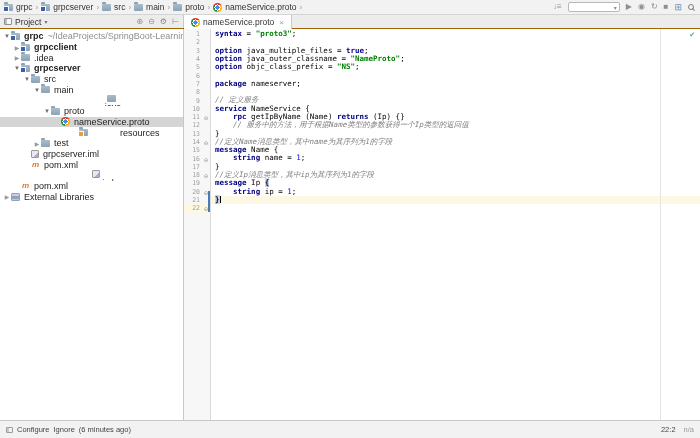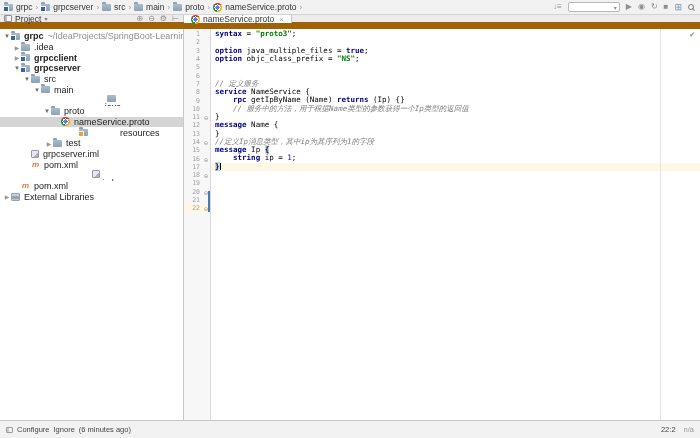--- a/index.html
+++ b/index.html
@@ -17,21 +17,21 @@
   .ticon { color:#8f8f8f; font-size:8px; line-height:1; }
   .ticon.win { color:#6f93bd; font-size:9px; }
   .combo { width:52px; height:10px; background:#fff; border:1px solid #b8b8b8; border-radius:2px;
     display:inline-flex; align-items:center; justify-content:flex-end; padding-right:2px; }
   .combo-caret { color:#8f8f8f; font-size:6px; }
   .mag { width:6px; height:6px; border:1px solid #7f7f7f; border-radius:50%; position:relative; display:inline-block; }
   .mag::after { content:""; position:absolute; width:3px; height:1px; background:#7f7f7f;
     transform:rotate(45deg); right:-2px; bottom:-1px; }
 
   
-  .row2 { height:14px; background:#ececec; border-bottom:7px solid #a16207; display:flex; flex:none; }
+  .row2 { height:14px; background:#ececec; border-bottom:1px solid #a16207; display:flex; flex:none; }
   .proj-header { width:184px; flex:none; border-right:1px solid #c8c8c8;
     display:flex; align-items:center; padding:0 4px; gap:3px; }
   .pp-icon { width:8px; height:7px; border:1px solid #8f8f8f; border-radius:1px;
     background:linear-gradient(90deg,#aebdd0 35%, #f7f7f7 35%); flex:none; }
   .pp-title { font-size:8.5px; color:#333; }
   .pp-caret { color:#777; font-size:6px; }
   .pp-tools { margin-left:auto; display:flex; gap:5px; align-items:center; }
   .pp-tools span { color:#8a8a8a; font-size:8px; line-height:1; }
   .tab-bar { flex:1; display:flex; align-items:stretch; }
   .tab { display:flex; align-items:center; gap:3px; padding:0 7px; font-size:8.5px;
@@ -185,35 +185,35 @@
     <div class="project-panel">
       <div id="tree">
           <div class="t-row bold" style="padding-left: 3px;">
             <span class="t-arrow">▼</span>
             <span class="t-icon-wrap">
               <span class="ico ico-module"></span>
             </span>
             <span class="t-label">grpc</span>
             <span class="t-path">~/IdeaProjects/SpringBoot-Learning</span>
           </div>
+          <div class="t-row bold" style="padding-left: 13px;">
+            <span class="t-arrow right">▶</span>
+            <span class="t-icon-wrap">
+              <span class="ico ico-module"></span>
+            </span>
+            <span class="t-label">grpcclient</span>
+          </div>
           <div class="t-row" style="padding-left: 13px;">
             <span class="t-arrow right">▶</span>
             <span class="t-icon-wrap">
               <span class="ico ico-folder"></span>
             </span>
             <span class="t-label">.idea</span>
           </div>
           <div class="t-row bold" style="padding-left: 13px;">
-            <span class="t-arrow right">▶</span>
-            <span class="t-icon-wrap">
-              <span class="ico ico-module"></span>
-            </span>
-            <span class="t-label">grpcclient</span>
-          </div>
-          <div class="t-row bold" style="padding-left: 13px;">
             <span class="t-arrow">▼</span>
             <span class="t-icon-wrap">
               <span class="ico ico-module"></span>
             </span>
             <span class="t-label">grpcserver</span>
           </div>
           <div class="t-row" style="padding-left: 23px;">
             <span class="t-arrow">▼</span>
             <span class="t-icon-wrap">
               <span class="ico ico-folder"></span>
@@ -248,21 +248,21 @@
             </span>
             <span class="t-label">nameService.proto</span>
           </div>
           <div class="t-row" style="padding-left: 43px; gap: 28px;">
             <span class="t-arrow"></span>
             <span class="t-icon-wrap">
               <span class="ico ico-resources"></span>
             </span>
             <span class="t-label">resources</span>
           </div>
-          <div class="t-row" style="padding-left: 33px; margin-left: 12px;">
+          <div class="t-row" style="padding-left: 33px;">
             <span class="t-arrow right">▶</span>
             <span class="t-icon-wrap">
               <span class="ico ico-folder"></span>
             </span>
             <span class="t-label">test</span>
           </div>
           <div class="t-row" style="padding-left: 23px;">
             <span class="t-arrow"></span>
             <span class="t-icon-wrap">
               <span class="ico ico-iml"></span>
@@ -389,29 +389,33 @@
           <div class="g-row active">
             <span class="g-num">22</span>
             <span class="g-fold"><span class="fold-mark">⊖</span></span>
           </div>
         </div>
       <div class="code" id="code">
         <div class="margin-guide"></div>
       <div class="c-row"><span class="tok-k">syntax</span><span class="tok-p"> = </span><span class="tok-s">"proto3"</span><span class="tok-p">;</span></div>
           <div class="c-row"></div>
           <div class="c-row"><span class="tok-k">option</span><span class="tok-p"> java_multiple_files = </span><span class="tok-k">true</span><span class="tok-p">;</span></div>
+          <div class="c-row"><span class="tok-k">option</span><span class="tok-p"> java_outer_classname = </span><span class="tok-s">"NameProto"</span><span class="tok-p">;</span></div>
           <div class="c-row"><span class="tok-k">option</span><span class="tok-p"> objc_class_prefix = </span><span class="tok-s">"NS"</span><span class="tok-p">;</span></div>
           <div class="c-row"></div>
+          <div class="c-row"><span class="tok-k">package</span><span class="tok-p"> nameserver;</span></div>
           <div class="c-row"></div>
           <div class="c-row"><span class="tok-c">// 定义服务</span></div>
           <div class="c-row"><span class="tok-k">service</span><span class="tok-p"> NameService {</span></div>
           <div class="c-row"><span class="tok-p">    </span><span class="tok-k">rpc</span><span class="tok-p"> getIpByName (Name) </span><span class="tok-k">returns</span><span class="tok-p"> (Ip) {}</span></div>
           <div class="c-row"><span class="tok-c">    // 服务中的方法，用于根据Name类型的参数获得一个Ip类型的返回值</span></div>
           <div class="c-row"><span class="tok-p">}</span></div>
+          <div class="c-row"><span class="tok-c">//定义Name消息类型，其中name为其序列为1的字段</span></div>
           <div class="c-row"><span class="tok-k">message</span><span class="tok-p"> Name {</span></div>
+          <div class="c-row"><span class="tok-p">    </span><span class="tok-k">string</span><span class="tok-p"> name = </span><span class="tok-num">1</span><span class="tok-p">;</span></div>
           <div class="c-row"><span class="tok-p">}</span></div>
           <div class="c-row"><span class="tok-c">//定义Ip消息类型，其中ip为其序列为1的字段</span></div>
           <div class="c-row"><span class="tok-k">message</span><span class="tok-p"> Ip </span><span class="tok-b">{</span></div>
           <div class="c-row"><span class="tok-p">    </span><span class="tok-k">string</span><span class="tok-p"> ip = </span><span class="tok-num">1</span><span class="tok-p">;</span></div>
           <div class="c-row active"><span class="tok-b">}</span><span class="caret"></span></div>
         </div>
       <span class="ok-check">✔</span>
     </div>
   </div>
 

